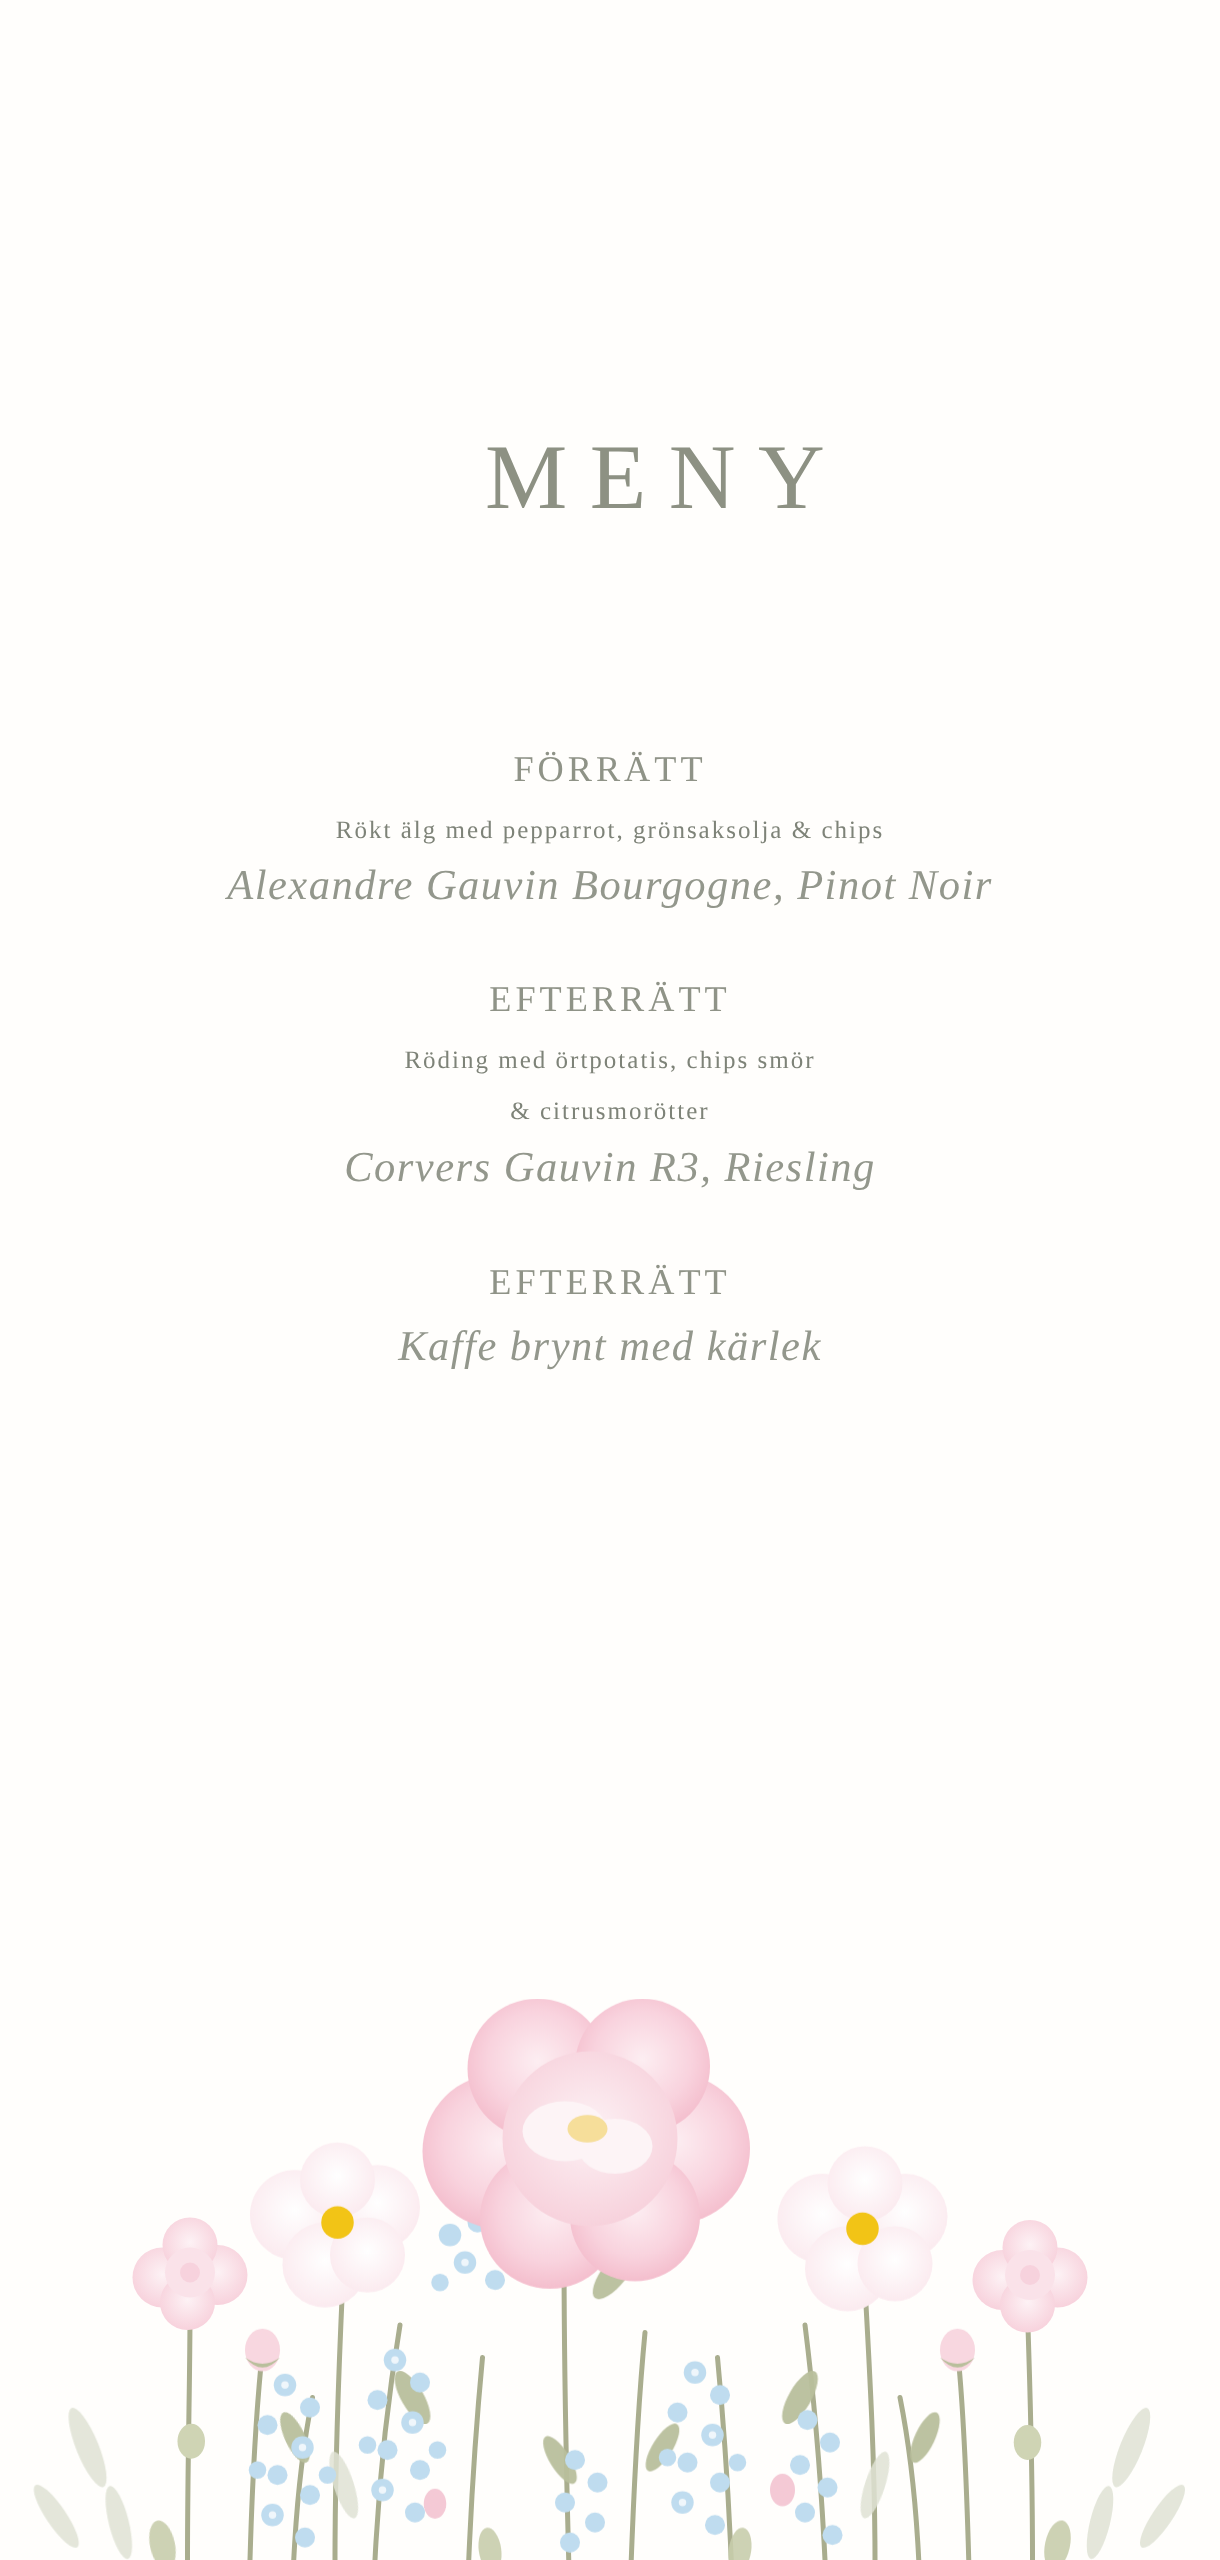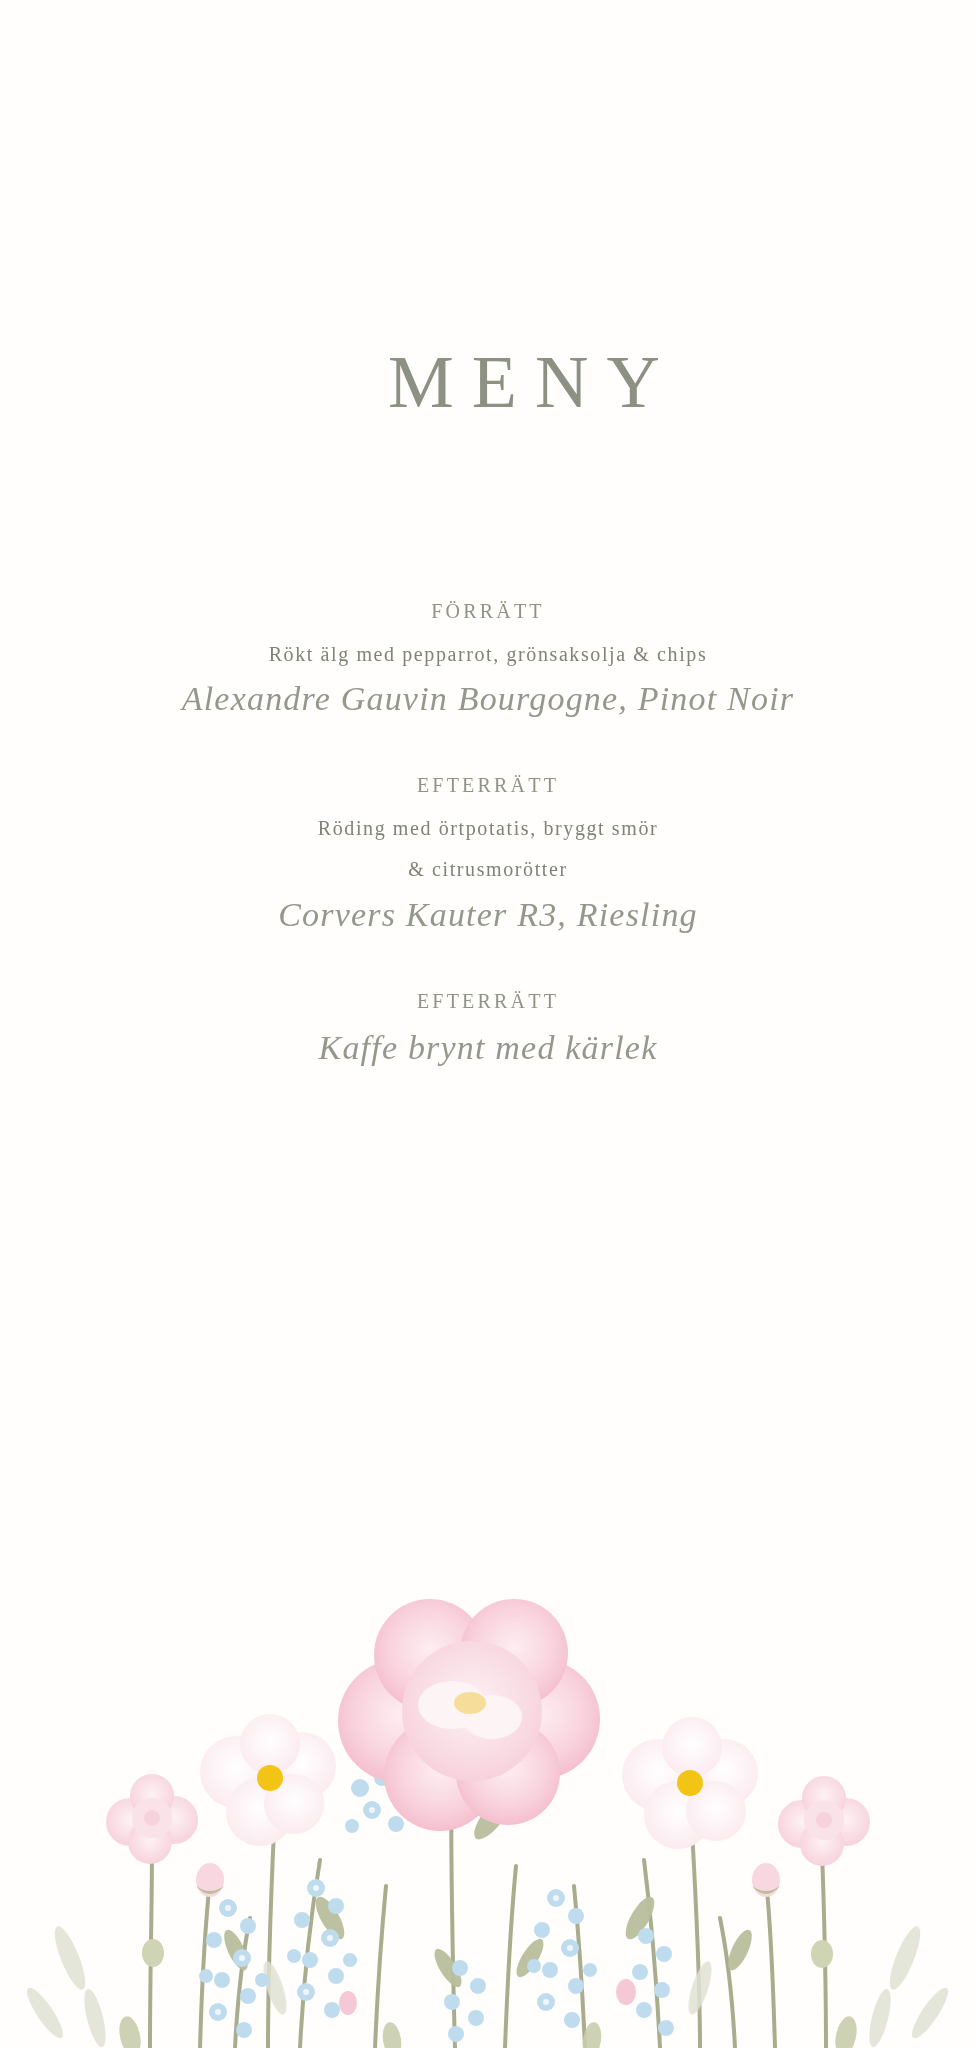--- a/index.html
+++ b/index.html
@@ -40,21 +40,21 @@
     top: 600px;
     left: 0;
     width: 976px;
     text-align: center;
   }
   .course {
     margin-bottom: 56px;
   }
   .course:last-child { margin-bottom: 12px; }
   .course-heading {
-    font-size: 20px;
+    font-size: 29px;
     letter-spacing: 3.2px;
     color: #8f9387;
     margin-bottom: 16px;
     font-family: "Liberation Serif", serif;
   }
   .course-dish {
     font-size: 20px;
     letter-spacing: 1.6px;
     color: #7e8378;
     line-height: 1.56;
@@ -90,23 +90,23 @@
   <div class="menu-body">
 
     <div class="course">
       <div class="course-heading">FÖRRÄTT</div>
       <div class="course-dish">Rökt älg med pepparrot, grönsaksolja &amp; chips</div>
       <div class="course-drink">Alexandre Gauvin Bourgogne, Pinot Noir</div>
     </div>
 
     <div class="course">
       <div class="course-heading">EFTERRÄTT</div>
-      <div class="course-dish">Röding med örtpotatis, bryggt smör</div>
+      <div class="course-dish">Röding med örtpotatis, chips smör</div>
       <div class="course-dish">&amp; citrusmorötter</div>
-      <div class="course-drink">Corvers Kauter R3, Riesling</div>
+      <div class="course-drink">Corvers Gauvin R3, Riesling</div>
     </div>
 
     <div class="course">
       <div class="course-heading">EFTERRÄTT</div>
       <div class="course-drink">Kaffe brynt med kärlek</div>
     </div>
 
   </div>
 
   <div class="floral">

